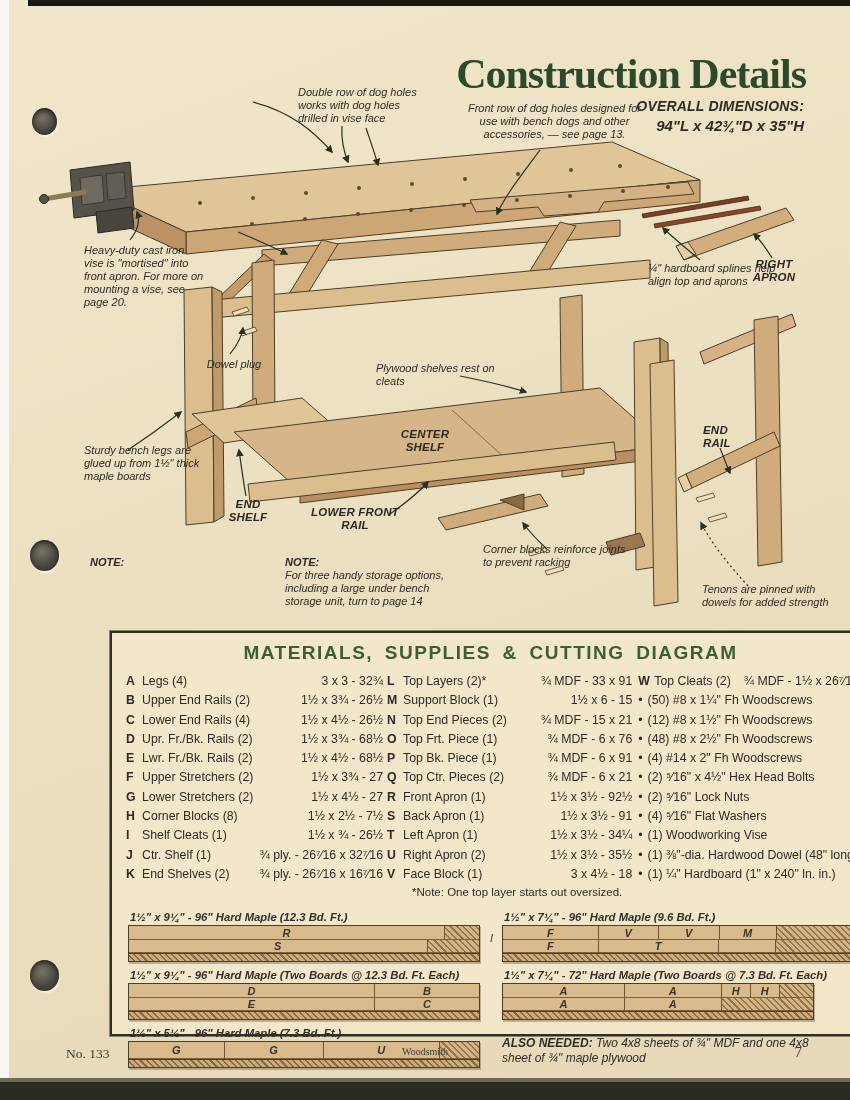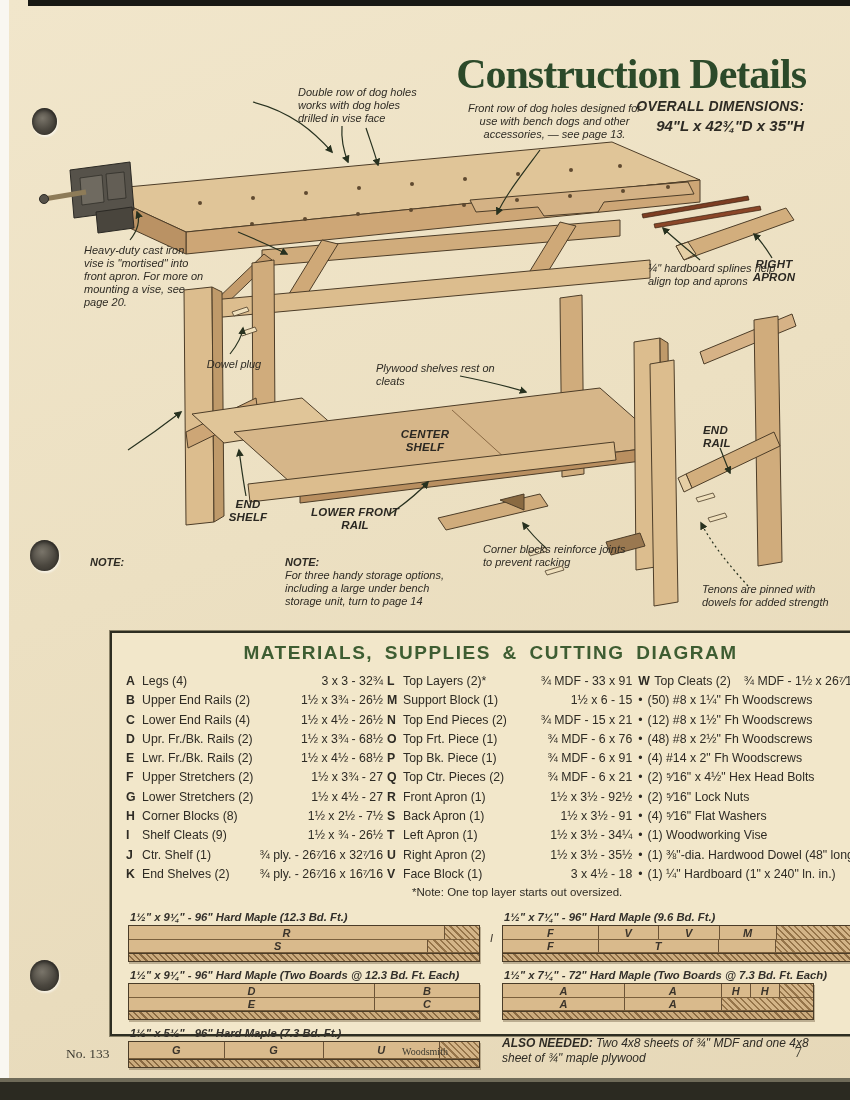--- a/index.html
+++ b/index.html
@@ -196,20 +196,21 @@
   </svg>
 
   <div class="ann" style="left:298px;top:86px;width:132px">Double row of dog holes works with dog holes drilled in vise face</div>
   <div class="ann ctr" style="left:462px;top:102px;width:185px">Front row of dog holes designed for use with bench dogs and other accessories, — see page 13.</div>
   <div class="ann" style="left:84px;top:244px;width:122px">Heavy-duty cast iron vise is "mortised" into front apron. For more on mounting a vise, see page 20.</div>
   <div class="ann" style="left:648px;top:262px;width:152px">¼" hardboard splines help align top and aprons</div>
   <div class="plabel ctr" style="left:738px;top:258px;width:72px">RIGHT APRON</div>
   <div class="ann ctr" style="left:203px;top:358px;width:62px">Dowel plug</div>
   <div class="ann" style="left:376px;top:362px;width:122px">Plywood shelves rest on cleats</div>
   <div class="plabel ctr" style="left:383px;top:428px;width:84px">CENTER SHELF</div>
+  <div class="ann" style="left:84px;top:444px;width:116px">Sturdy bench legs are glued up from 1½" thick maple boards</div>
   <div class="plabel ctr" style="left:216px;top:498px;width:64px">END SHELF</div>
   <div class="plabel ctr" style="left:298px;top:506px;width:114px">LOWER FRONT RAIL</div>
   <div class="plabel" style="left:703px;top:424px;width:46px">END RAIL</div>
   <div class="ann note" style="left:90px;top:556px;width:138px">
     <span class="nl">NOTE:</span><br>
   </div>
   <div class="ann note" style="left:285px;top:556px;width:168px">
     <span class="nl">NOTE:</span><br>
     <span>For three handy storage options, including a large under bench storage unit, turn to page 14</span>
   </div>
@@ -255,21 +256,21 @@
             <span class="nm">Lower Stretchers (2)</span>
             <span class="dm">1½ x 4½ - 27</span>
           </div>
         <div class="mrow">
             <span class="lt">H</span>
             <span class="nm">Corner Blocks (8)</span>
             <span class="dm">1½ x 2½ - 7½</span>
           </div>
         <div class="mrow">
             <span class="lt">I</span>
-            <span class="nm">Shelf Cleats (9)</span>
+            <span class="nm">Shelf Cleats (1)</span>
             <span class="dm">1½ x ¾ - 26½</span>
           </div>
         <div class="mrow">
             <span class="lt">J</span>
             <span class="nm">Ctr. Shelf (1)</span>
             <span class="dm">¾ ply. - 26⁷⁄16 x 32⁷⁄16</span>
           </div>
         <div class="mrow">
             <span class="lt">K</span>
             <span class="nm">End Shelves (2)</span>

